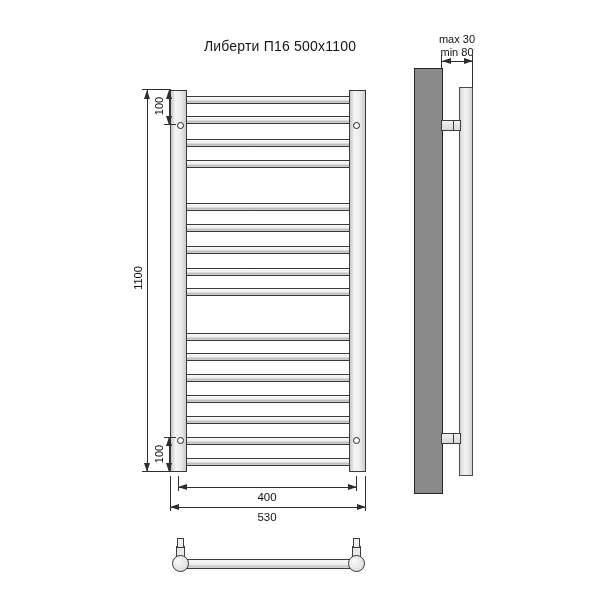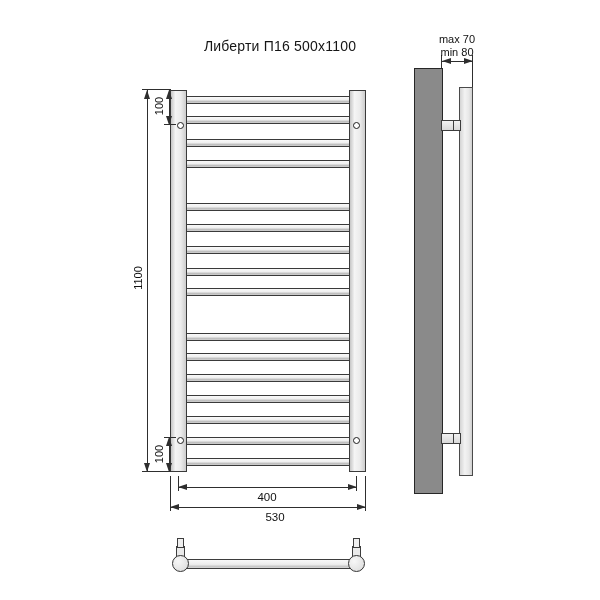--- a/index.html
+++ b/index.html
@@ -132,40 +132,40 @@
   <div class="line" style="left:178px;top:487px;width:179px;height:1px;"></div>
   <div class="arr arr-w" style="left:178px;top:484px;"></div>
   <div class="arr arr-e" style="left:348px;top:484px;"></div>
   <div class="dim-label-h" style="left:240px;top:491px;width:54px;">400</div>
 
   <div class="line" style="left:170px;top:476px;width:1px;height:35px;"></div>
   <div class="line" style="left:365px;top:476px;width:1px;height:35px;"></div>
   <div class="line" style="left:170px;top:507px;width:196px;height:1px;"></div>
   <div class="arr arr-w" style="left:170px;top:504px;"></div>
   <div class="arr arr-e" style="left:357px;top:504px;"></div>
-  <div class="dim-label-h" style="left:248px;top:511px;width:54px;">530</div>
+  <div class="dim-label-h" style="left:240px;top:511px;width:54px;">530</div>
 </div>
 
 <div>
   <div class="wall"></div>
   <div class="side-tube"></div>
 
   <div class="bracket" style="top:120px;">
     <div class="bracket-collar"></div>
   </div>
   <div class="bracket" style="top:433px;">
     <div class="bracket-collar"></div>
   </div>
 
   <div class="line" style="left:441px;top:55px;width:1px;height:13px;"></div>
   <div class="line" style="left:472px;top:55px;width:1px;height:32px;"></div>
   <div class="line" style="left:442px;top:61px;width:31px;height:1px;"></div>
   <div class="arr arr-w" style="left:442px;top:58px;"></div>
   <div class="arr arr-e" style="left:464px;top:58px;"></div>
-  <div class="dim-label-h" style="left:425px;top:33px;width:64px;font-size:11px;">max 70</div>
+  <div class="dim-label-h" style="left:425px;top:33px;width:64px;font-size:11px;">max 30</div>
   <div class="dim-label-h" style="left:425px;top:46px;width:64px;font-size:11px;">min 80</div>
 </div>
 
 <div>
   <div class="tv-stem" style="left:176px;"></div>
   <div class="tv-cap" style="left:177px;"></div>
   <div class="tv-stem" style="left:352px;"></div>
   <div class="tv-cap" style="left:353px;"></div>
   <div class="tv-bar"></div>
   <div class="tv-circle" style="left:172px;"></div>

